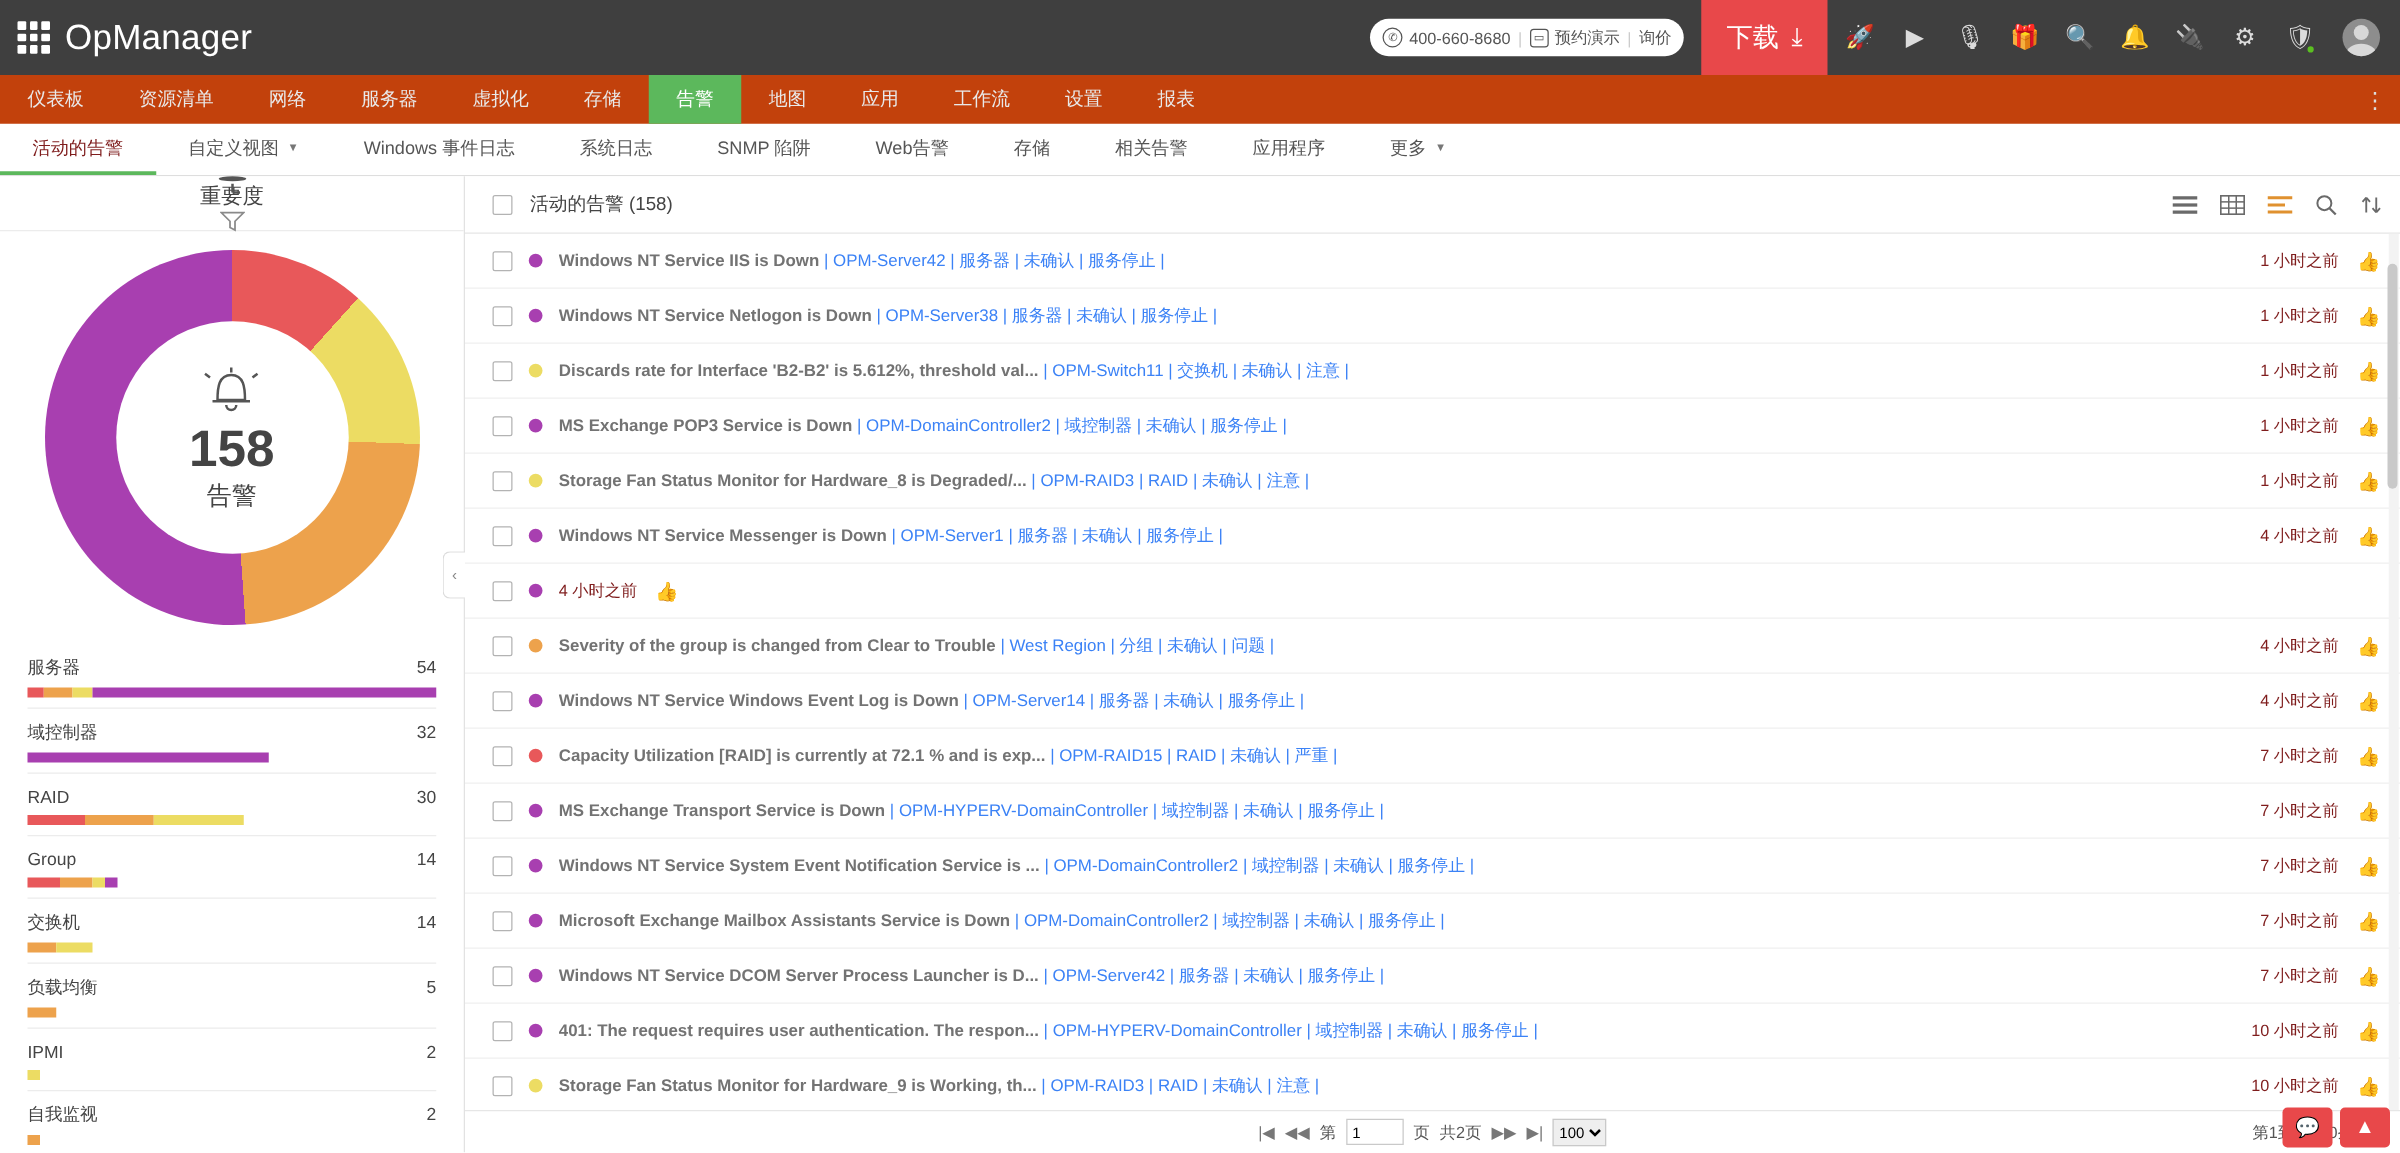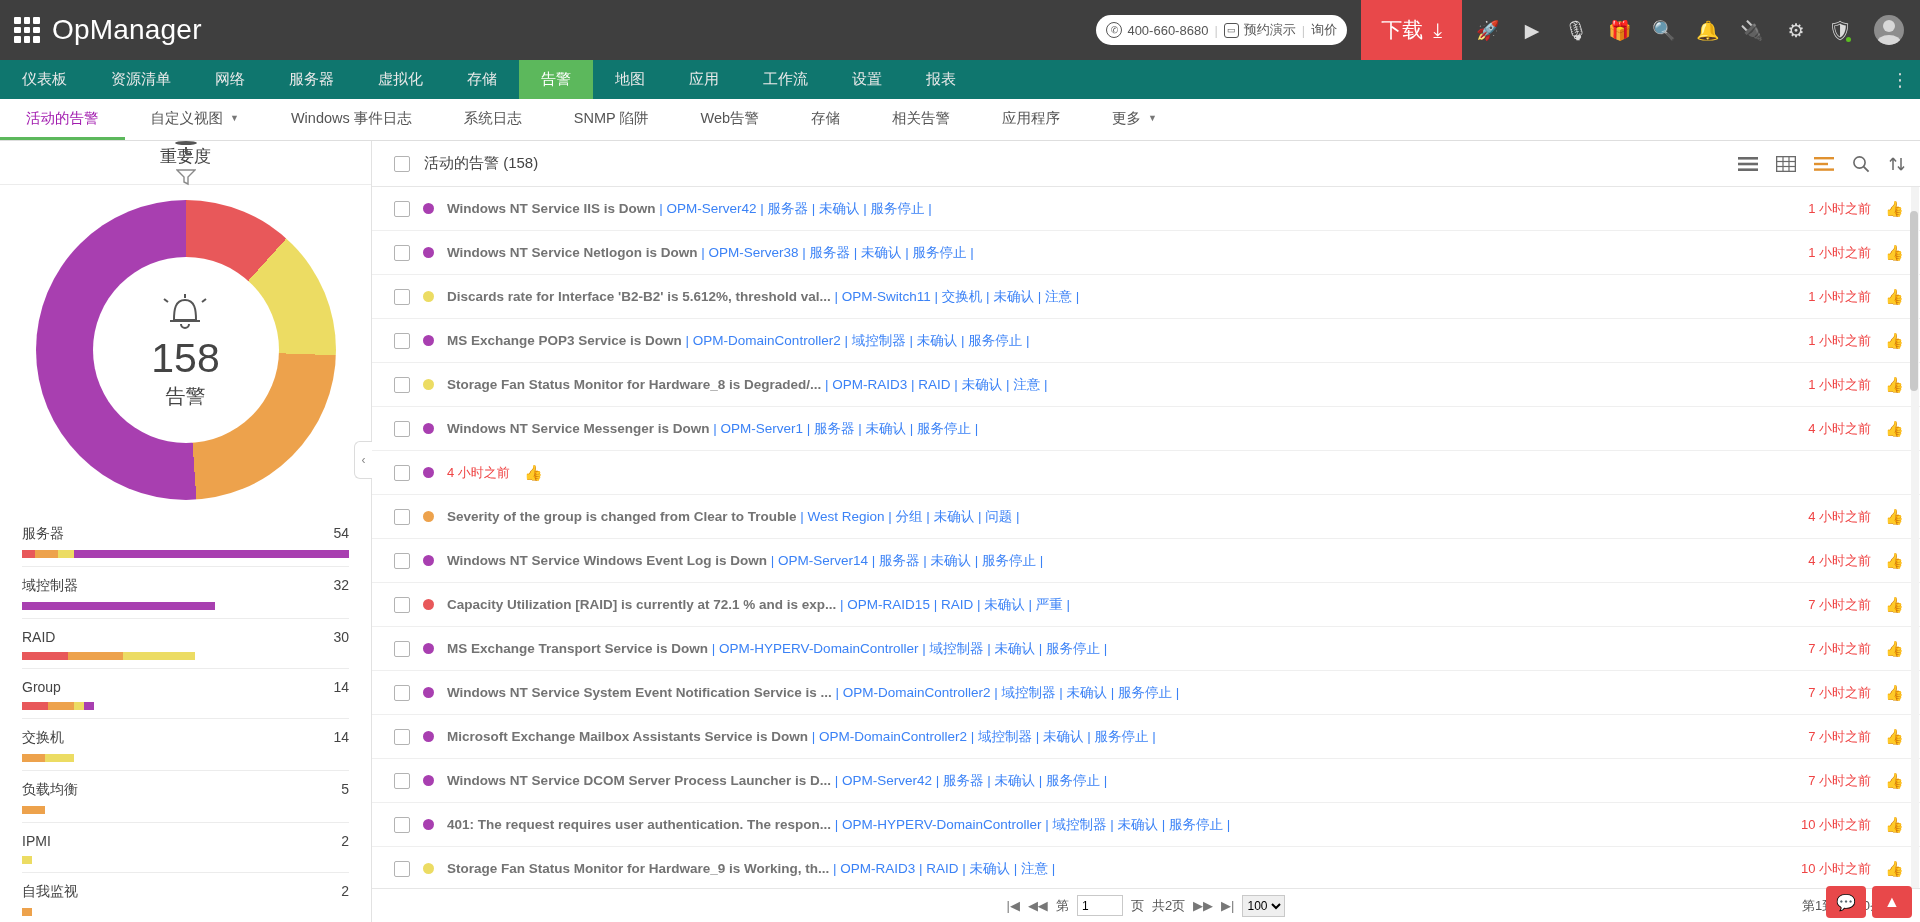--- a/index.html
+++ b/index.html
@@ -56,42 +56,42 @@
   }
   .avatar-wrap { width:54px; height:60px; display:flex; align-items:center; justify-content:center; }
   .avatar {
     width:30px;height:30px;border-radius:50%;background:#8d8d8d;position:relative;overflow:hidden;
   }
   .avatar:before{content:"";position:absolute;top:5px;left:9px;width:12px;height:12px;border-radius:50%;background:#d8d8d8;}
   .avatar:after{content:"";position:absolute;bottom:-6px;left:3px;width:24px;height:16px;border-radius:50%;background:#d8d8d8;}
 
   
   .mainnav {
-    height:39px; background:#0f766e; display:flex; align-items:stretch; color:#e9e9e9;
+    height:39px; background:#c2410c; display:flex; align-items:stretch; color:#e9e9e9;
     font-size:15px; position:relative;
   }
   .mainnav .item {
     display:flex; align-items:center; padding:0 22px; cursor:pointer; white-space:nowrap;
   }
   .mainnav .item.active { background:#5cb85c; color:#fff; }
   .mainnav .kebab {
     margin-left:auto; width:40px; display:flex; align-items:center; justify-content:center;
     font-size:18px; cursor:pointer; color:#ddd;
   }
 
   
   .subnav {
     height:42px; background:#fff; border-bottom:1px solid #dedede;
     display:flex; align-items:stretch; font-size:14.5px; color:#555;
   }
   .subnav .sitem {
     display:flex; align-items:center; padding:0 26px; cursor:pointer; white-space:nowrap;
     border-bottom:3px solid transparent; gap:7px;
   }
-  .subnav .sitem.active { color:#a21caf; border-bottom-color:#5cb85c; }
+  .subnav .sitem.active { color:#7f1d1d; border-bottom-color:#5cb85c; }
   .caret { font-size:9px; color:#777; }
 
   
   .content { display:flex; height:calc(922px - 60px - 39px - 42px); position:relative; }
 
   
   .leftpanel {
     width:372px; border-right:1px solid #e2e2e2; position:relative; background:#fff;
     display:flex; flex-direction:column;
   }
@@ -117,21 +117,21 @@
     );
     display:flex; align-items:center; justify-content:center; position:relative;
   }
   .donut:after {
     content:""; position:absolute; width:186px; height:186px; border-radius:50%; background:#fff;
   }
   .donut-center {
     position:relative; z-index:2; text-align:center; color:#444;
   }
   .bell { font-size:34px; line-height:1; }
-  .dnum { font-size:41px; font-weight:400; line-height:1.15; }
+  .dnum { font-size:41px; font-weight:700; line-height:1.15; }
   .dlbl { font-size:20px; }
 
   .legend { flex:1; overflow:hidden; padding:0 22px; }
   .lg-row { padding:10px 0 8px; border-bottom:1px solid #ececec; }
   .lg-top { display:flex; justify-content:space-between; font-size:14px; color:#444; margin-bottom:7px; }
   .lg-bar { height:8px; display:flex; width:100%; }
   .lg-bar span { display:block; height:100%; }
 
   .collapser {
     position:absolute; right:-1px; top:300px; width:18px; height:38px;
@@ -156,21 +156,21 @@
 
   .alist { flex:1; overflow:hidden; position:relative; }
   .arow {
     height:44px; display:flex; align-items:center; padding:0 14px 0 22px;
     border-bottom:1px solid #efefef; gap:13px; font-size:13.5px;
   }
   .sevdot { width:11px; height:11px; border-radius:50%; flex:none; }
   .atext { min-width:0; overflow:hidden; white-space:nowrap; text-overflow:ellipsis; flex:1; }
   .atext b { color:#737373; font-weight:bold; }
   .atext .meta { color:#3b82f6; font-weight:normal; }
-  .atime { color:#ef4444; font-size:13px; white-space:nowrap; }
+  .atime { color:#7f1d1d; font-size:13px; white-space:nowrap; }
   .thumb { color:#bdbdbd; font-size:15px; width:22px; text-align:center; cursor:pointer; flex:none; }
 
   .scrollbar {
     position:absolute; right:1px; top:0; width:8px; height:100%; background:#f3f3f3;
   }
   .scrollthumb {
     position:absolute; right:1px; top:24px; width:8px; height:180px; background:#c9c9c9; border-radius:4px;
   }
 
   

